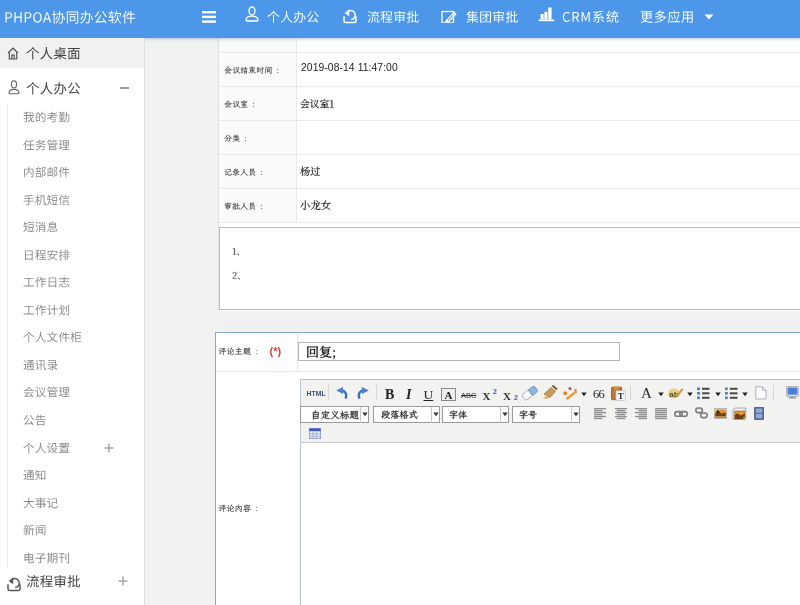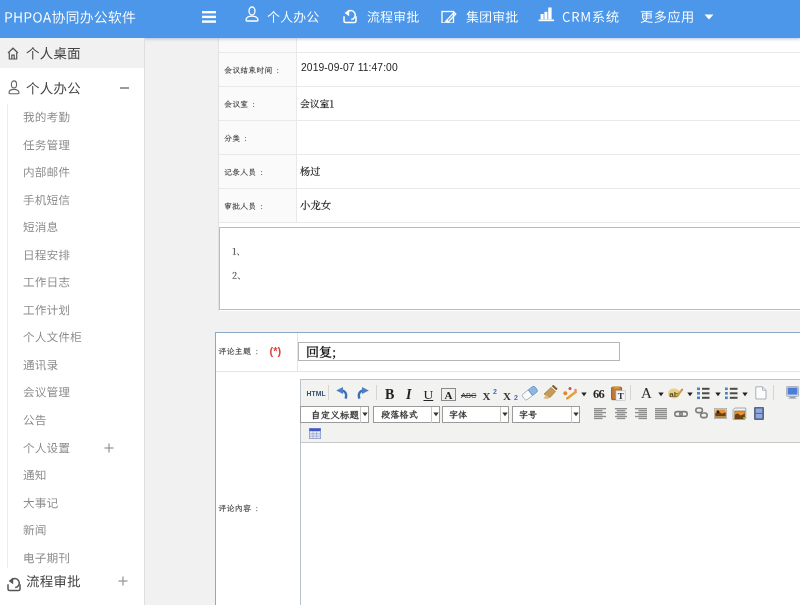--- a/index.html
+++ b/index.html
@@ -462,21 +462,21 @@
   </svg>
 <svg style="position:absolute;left:224.0px;top:199.5px;overflow:visible" width="41" height="14">
     <g transform="translate(0,9.0) scale(0.008000,-0.008000)" fill="#333" stroke="#333" stroke-width="14">
       <use href="#gk5ba1"></use>
       <use href="#gk6279" x="1006"></use>
       <use href="#gk4eba" x="2012"></use>
       <use href="#gk5458" x="3019"></use>
       <use href="#gk3a" x="4531"></use>
     </g>
   </svg>
-<div style="position:absolute;left:301px;top:61.5px;white-space:nowrap;font-family:'Liberation Sans',sans-serif;font-size:10.3px;color:#222;letter-spacing:0.1px">2019-09-07 11:47:00</div>
+<div style="position:absolute;left:301px;top:61.5px;white-space:nowrap;font-family:'Liberation Sans',sans-serif;font-size:10.3px;color:#222;letter-spacing:0.1px">2019-08-14 11:47:00</div>
 <svg style="position:absolute;left:300.0px;top:96.7px;overflow:visible" width="36" height="16">
     <g transform="translate(0,10.5) scale(0.009800,-0.009800)" fill="#111" stroke="#111" stroke-width="16">
       <use href="#gf4f1a"></use>
       <use href="#gf8bae" x="1000"></use>
       <use href="#gf5ba4" x="2000"></use>
       <use href="#gf31" x="3000"></use>
     </g>
   </svg>
 <svg style="position:absolute;left:300.0px;top:164.2px;overflow:visible" width="22" height="17">
     <g transform="translate(0,11.1) scale(0.010200,-0.010200)" fill="#111" stroke="#111" stroke-width="16">
@@ -566,21 +566,21 @@
 <svg style="position:absolute;left:562px;top:385px;" width="17" height="15" viewBox="0 0 17 15">
     <path d="M5.2 13.5 L14.6 6.2" stroke="#e8a030" stroke-width="2.4"></path>
     <path d="M4 14.5 L6.2 13.9 L4.7 12.6 Z" fill="#b87820"></path>
     <circle cx="3.3" cy="8.2" r="2" fill="#e08830"></circle>
     <circle cx="8" cy="3.4" r="1.5" fill="#d04848"></circle>
     <circle cx="13.5" cy="5" r="1.3" fill="#e08898"></circle>
   </svg>
 <svg style="position:absolute;left:580.5px;top:392px;" width="6" height="5" viewBox="0 0 6 5">
     <path d="M0.3 0.5 L5.7 0.5 L3 4.2 Z" fill="#222"></path>
   </svg>
-<div style="position:absolute;left:593px;top:386.5px;white-space:nowrap;font-family:'Liberation Serif',serif;font-size:12.5px;font-weight:bold;color:#262626;letter-spacing:-0.7px">66</div>
+<div style="position:absolute;left:593px;top:386.5px;white-space:nowrap;font-family:'Liberation Serif',serif;font-size:12.5px;font-weight:normal;color:#262626;letter-spacing:-0.7px">66</div>
 <svg style="position:absolute;left:611px;top:386px;" width="15" height="15" viewBox="0 0 15 15">
     <rect x="0.6" y="1.2" width="10" height="12.5" rx="0.8" fill="#c07a35" stroke="#8a5420" stroke-width="0.9"></rect>
     <rect x="2.5" y="0.4" width="6" height="2.4" rx="0.8" fill="#d8983f"></rect>
     <rect x="5" y="4.8" width="9.2" height="9.4" fill="#f8f8fa" stroke="#b8bcc8" stroke-width="0.7"></rect>
     <text x="6.7" y="12.6" font-family="Liberation Serif" font-size="9" font-weight="bold" fill="#2a2a3a">T</text>
   </svg>
 <div style="position:absolute;left:630px;top:385px;width:1px;height:15px;background:#d5d5d5"></div>
 <div style="position:absolute;left:641px;top:384.5px;white-space:nowrap;font-family:'Liberation Serif',serif;font-size:15px;color:#2b2b2b">A</div>
 <svg style="position:absolute;left:657.5px;top:392px;" width="6" height="5" viewBox="0 0 6 5">
     <path d="M0.3 0.5 L5.7 0.5 L3 4.2 Z" fill="#222"></path>

